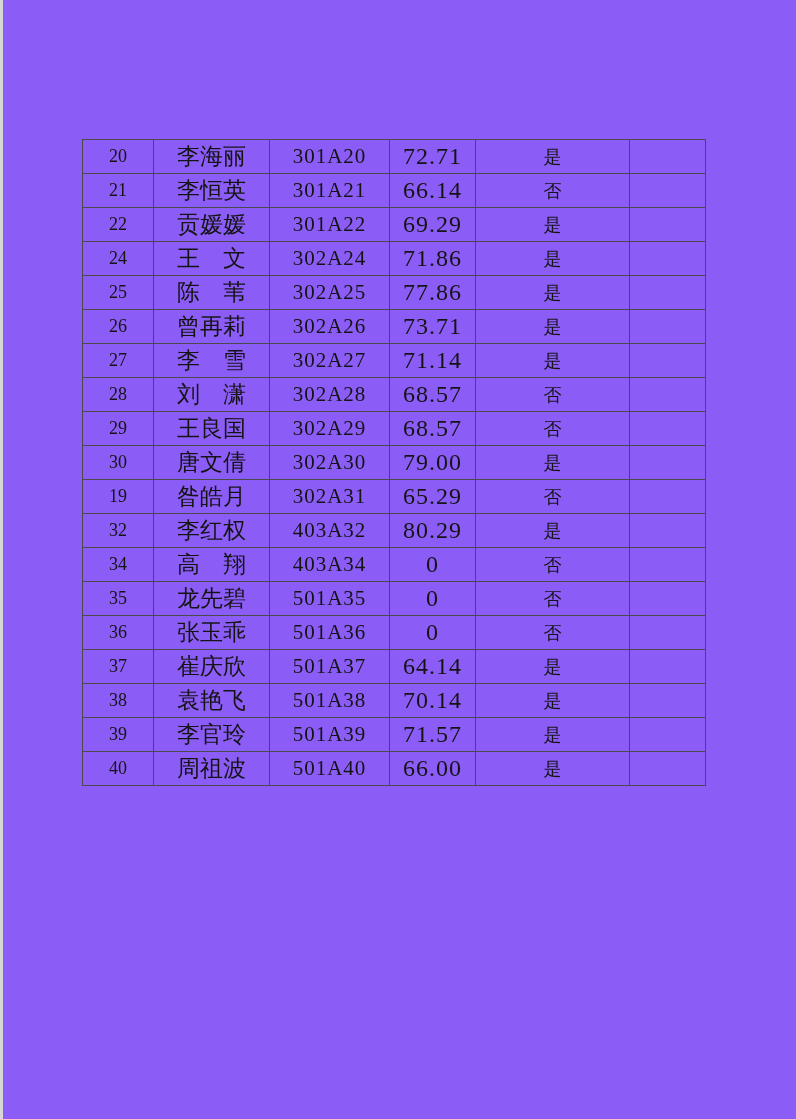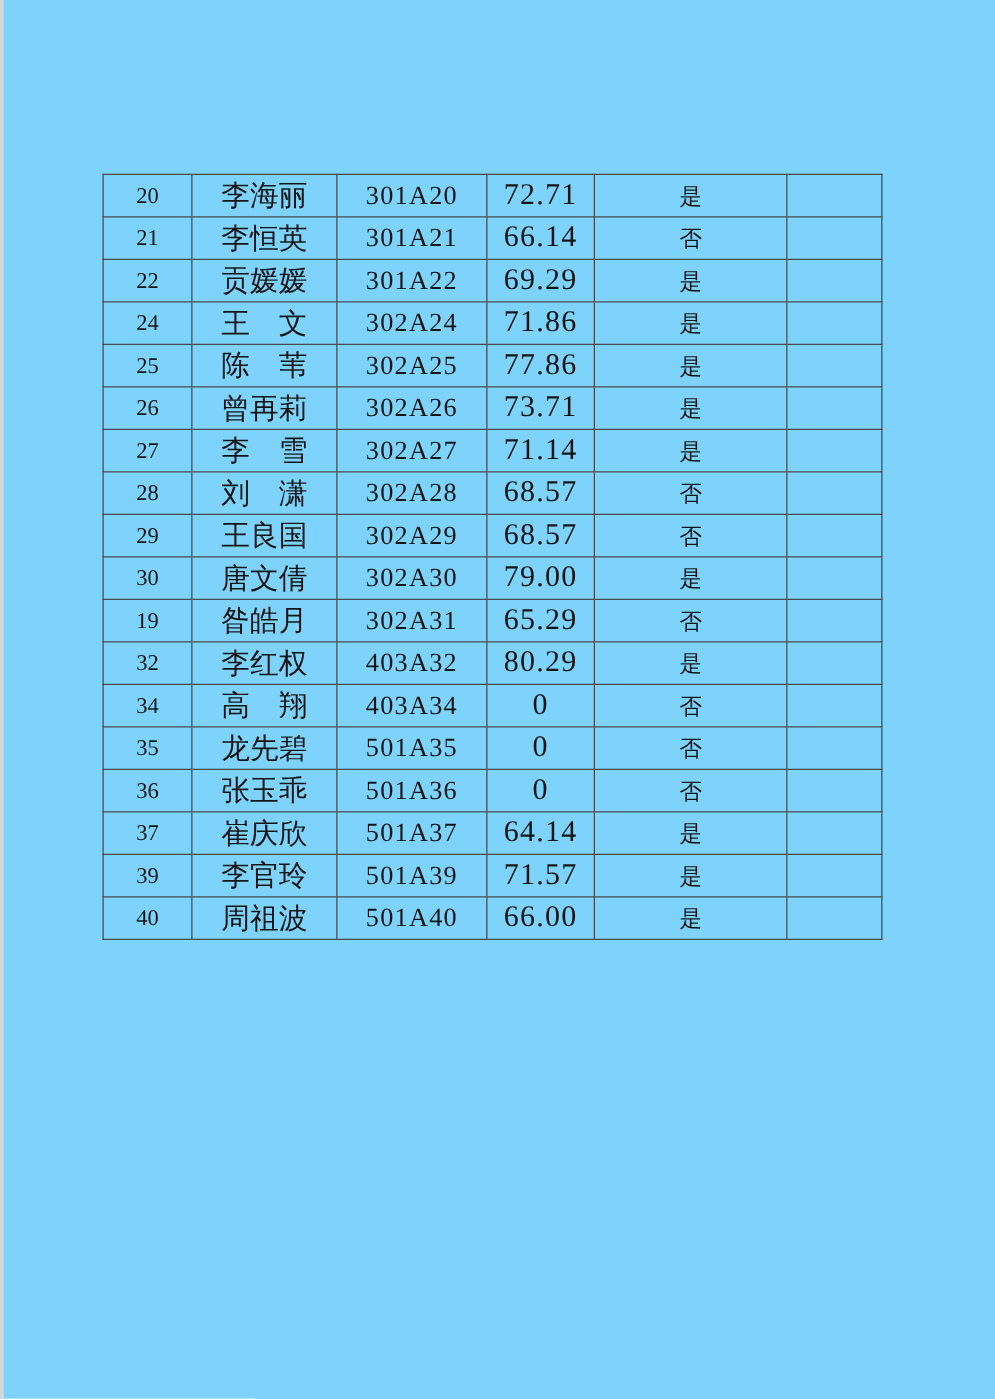--- a/index.html
+++ b/index.html
@@ -5,21 +5,21 @@
   * { margin: 0; padding: 0; box-sizing: border-box; }
   html, body { background: #ffffff; }
   body {
     font-family: "Liberation Serif", "DejaVu Serif", serif;
     color: #141414;
   }
   .page {
     position: relative;
     width: 796px;
     height: 1119px;
-    background: #7dd3fc;
+    background: #8b5cf6;
     overflow: hidden;
   }
   .page-edge {
     position: absolute;
     left: 0;
     top: 0;
     width: 3px;
     height: 100%;
     background: var(--edge-color, #d6d6d6);
   }
@@ -189,20 +189,28 @@
         </tr>
         <tr>
           <td class="index-cell">37</td>
           <td class="name-cell">崔庆欣</td>
           <td class="code-cell">501A37</td>
           <td class="score-cell">64.14</td>
           <td class="qualified-cell">是</td>
           <td class="note-cell"></td>
         </tr>
         <tr>
+          <td class="index-cell">38</td>
+          <td class="name-cell">袁艳飞</td>
+          <td class="code-cell">501A38</td>
+          <td class="score-cell">70.14</td>
+          <td class="qualified-cell">是</td>
+          <td class="note-cell"></td>
+        </tr>
+        <tr>
           <td class="index-cell">39</td>
           <td class="name-cell">李官玲</td>
           <td class="code-cell">501A39</td>
           <td class="score-cell">71.57</td>
           <td class="qualified-cell">是</td>
           <td class="note-cell"></td>
         </tr>
         <tr>
           <td class="index-cell">40</td>
           <td class="name-cell">周祖波</td>

